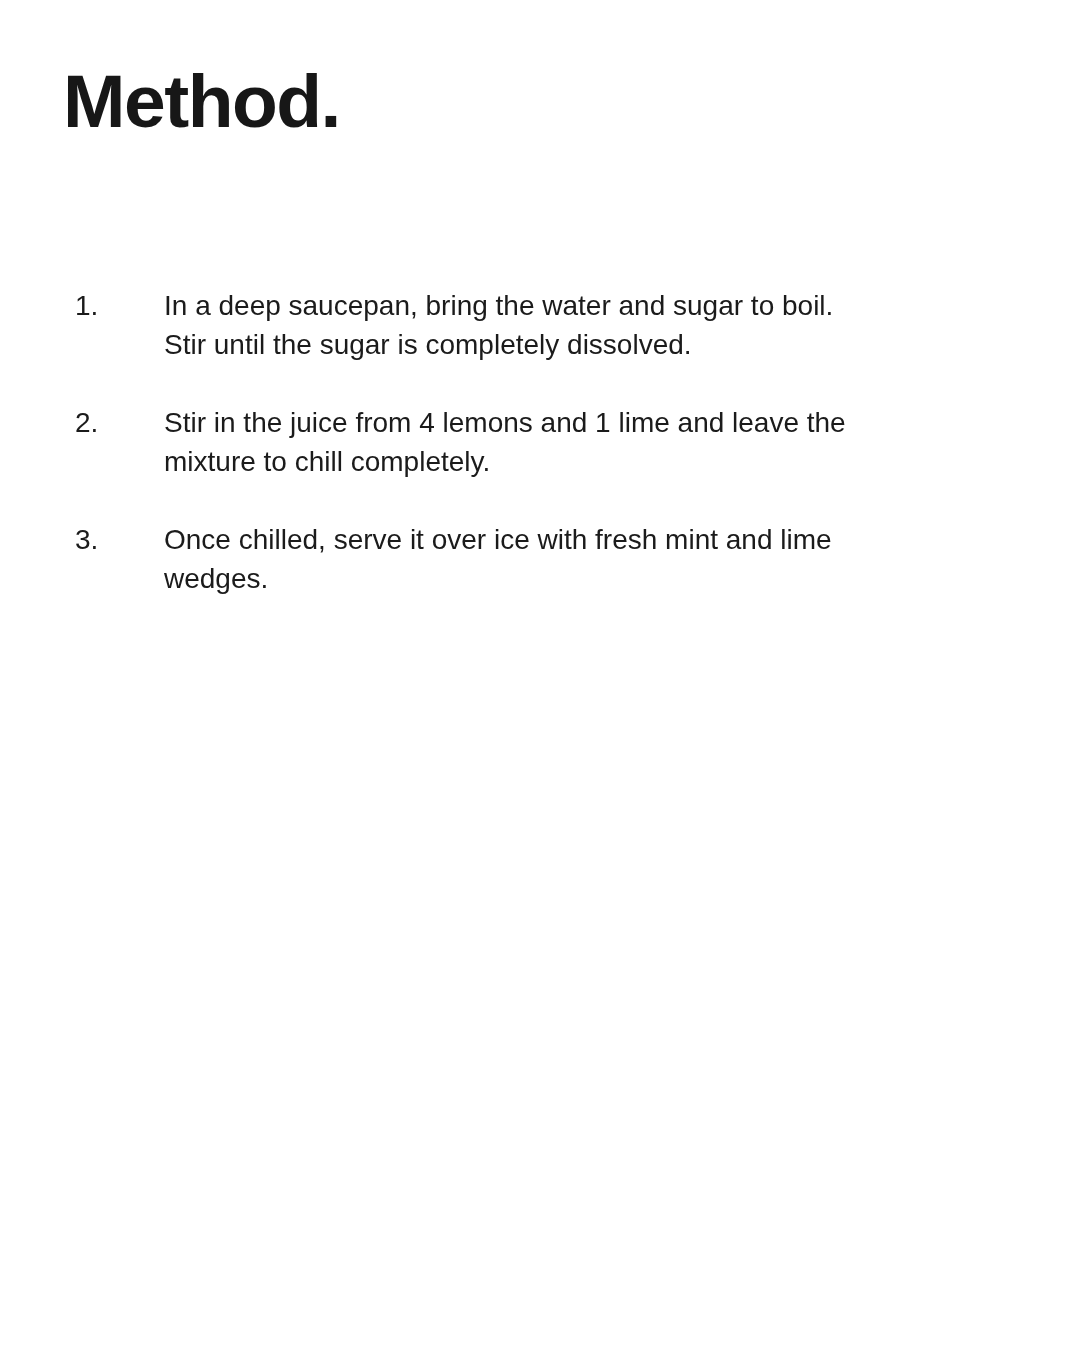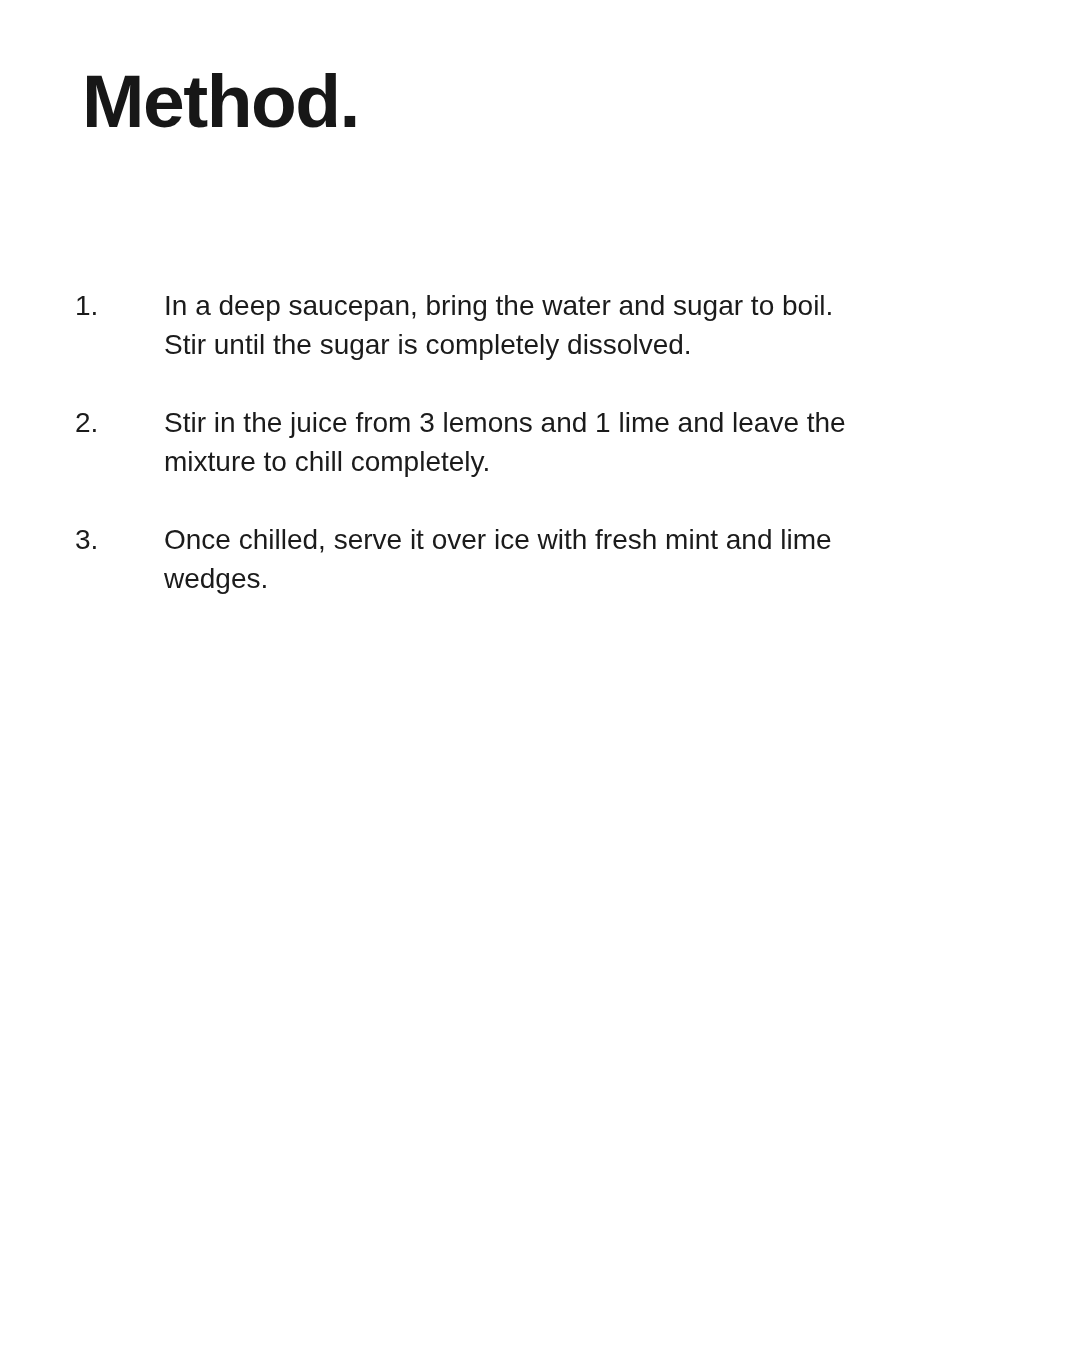--- a/index.html
+++ b/index.html
@@ -11,21 +11,21 @@
   }
   .page {
     position: relative;
     width: 1080px;
     height: 1350px;
     background: #ffffff;
     overflow: hidden;
   }
   .page-title {
     position: absolute;
-    left: 82px;
+    left: 63px;
     top: 64px;
     font-size: 75px;
     line-height: 1.0;
     font-weight: 700;
     letter-spacing: -1.5px;
     color: #171717;
   }
   .steps {
     position: absolute;
     left: 75px;
@@ -61,21 +61,21 @@
   <h1 class="page-title">Method.</h1>
 
   <div class="steps">
     <div class="step">
       <span class="step-number">1.</span>
       <span class="step-text">In a deep saucepan, bring the water and sugar to boil.
 Stir until the sugar is completely dissolved.</span>
     </div>
     <div class="step">
       <span class="step-number">2.</span>
-      <span class="step-text">Stir in the juice from 3 lemons and 1 lime and leave the
+      <span class="step-text">Stir in the juice from 4 lemons and 1 lime and leave the
 mixture to chill completely.</span>
     </div>
     <div class="step">
       <span class="step-number">3.</span>
       <span class="step-text">Once chilled, serve it over ice with fresh mint and lime
 wedges.</span>
     </div>
   </div>
 </div>
 

